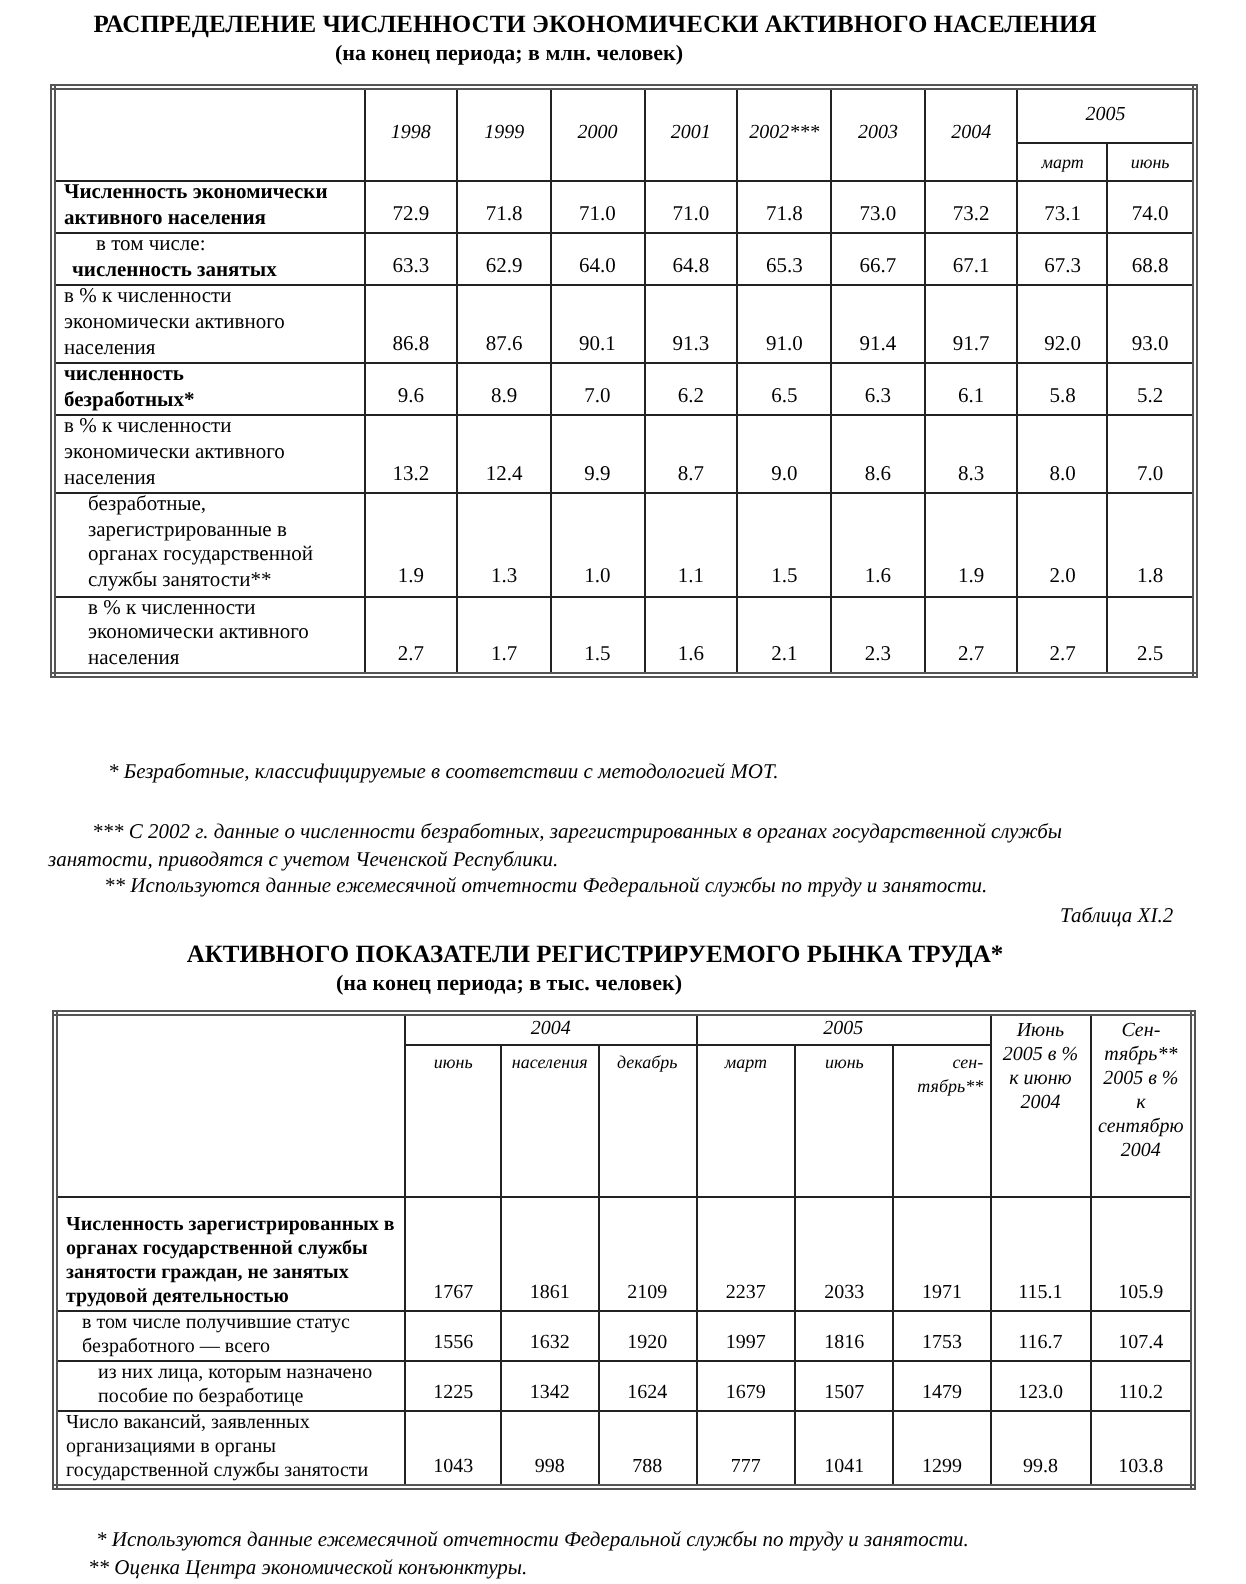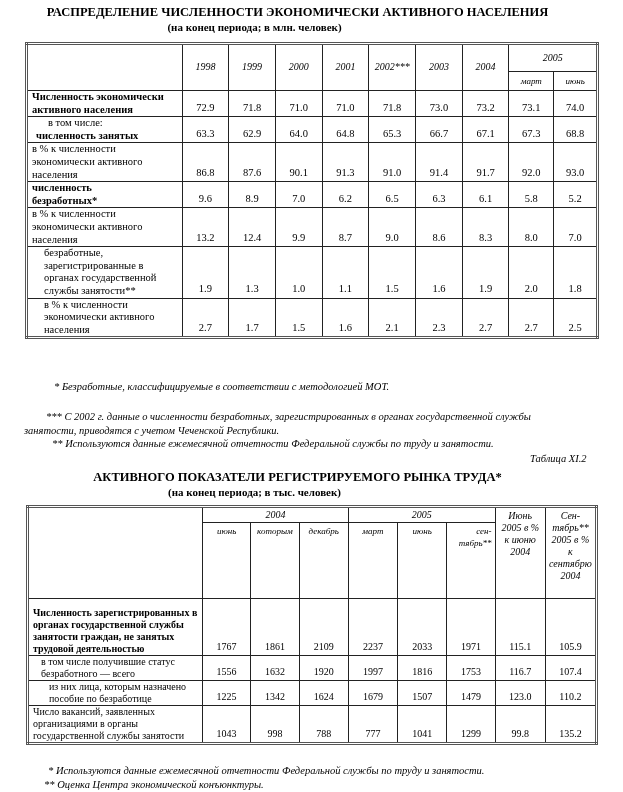--- a/index.html
+++ b/index.html
@@ -190,21 +190,21 @@
   <tbody>
       <tr class="y">
     <td rowspan="2"></td>
     <td colspan="3" class="hdr" style="vertical-align:middle;padding-top:0">2004</td>
     <td colspan="3" class="hdr" style="vertical-align:middle;padding-top:0">2005</td>
     <td rowspan="2" class="hdr">Июнь 2005 в % к июню 2004</td>
     <td rowspan="2" class="hdr">Сен-тябрь** 2005 в % к сентябрю 2004</td>
   </tr>
   <tr style="height:76px">
     <td class="hdr" style="font-size:9px">июнь</td>
-    <td class="hdr" style="font-size:9px">которым</td>
+    <td class="hdr" style="font-size:9px">населения</td>
     <td class="hdr" style="font-size:9px">декабрь</td>
     <td class="hdr" style="font-size:9px">март</td>
     <td class="hdr" style="font-size:9px">июнь</td>
     <td class="hdr" style="font-size:9px; text-align:right">сен-тябрь**</td>
   </tr>
   <tr>
     <td class="lbl bold" style="padding-top:8px">Численность зарегистрированных в органах государственной службы занятости граждан, не занятых трудовой деятельностью</td>
     <td class="num">1767</td>
     <td class="num">1861</td>
     <td class="num">2109</td>
@@ -238,19 +238,19 @@
   </tr>
   <tr>
     <td class="lbl" style="padding-right:8px">Число вакансий, заявленных организациями в органы государственной службы занятости</td>
     <td class="num">1043</td>
     <td class="num">998</td>
     <td class="num">788</td>
     <td class="num">777</td>
     <td class="num">1041</td>
     <td class="num">1299</td>
     <td class="num">99.8</td>
-    <td class="num">135.2</td>
+    <td class="num">103.8</td>
   </tr>
 </tbody>
   </table>
 
 <div class="fn" style="left:48px; top:764px;">* Используются данные ежемесячной отчетности Федеральной службы по труду и занятости.</div>
 <div class="fn" style="left:44px; top:778px;">** Оценка Центра экономической конъюнктуры.</div>
 
 </body></html>

